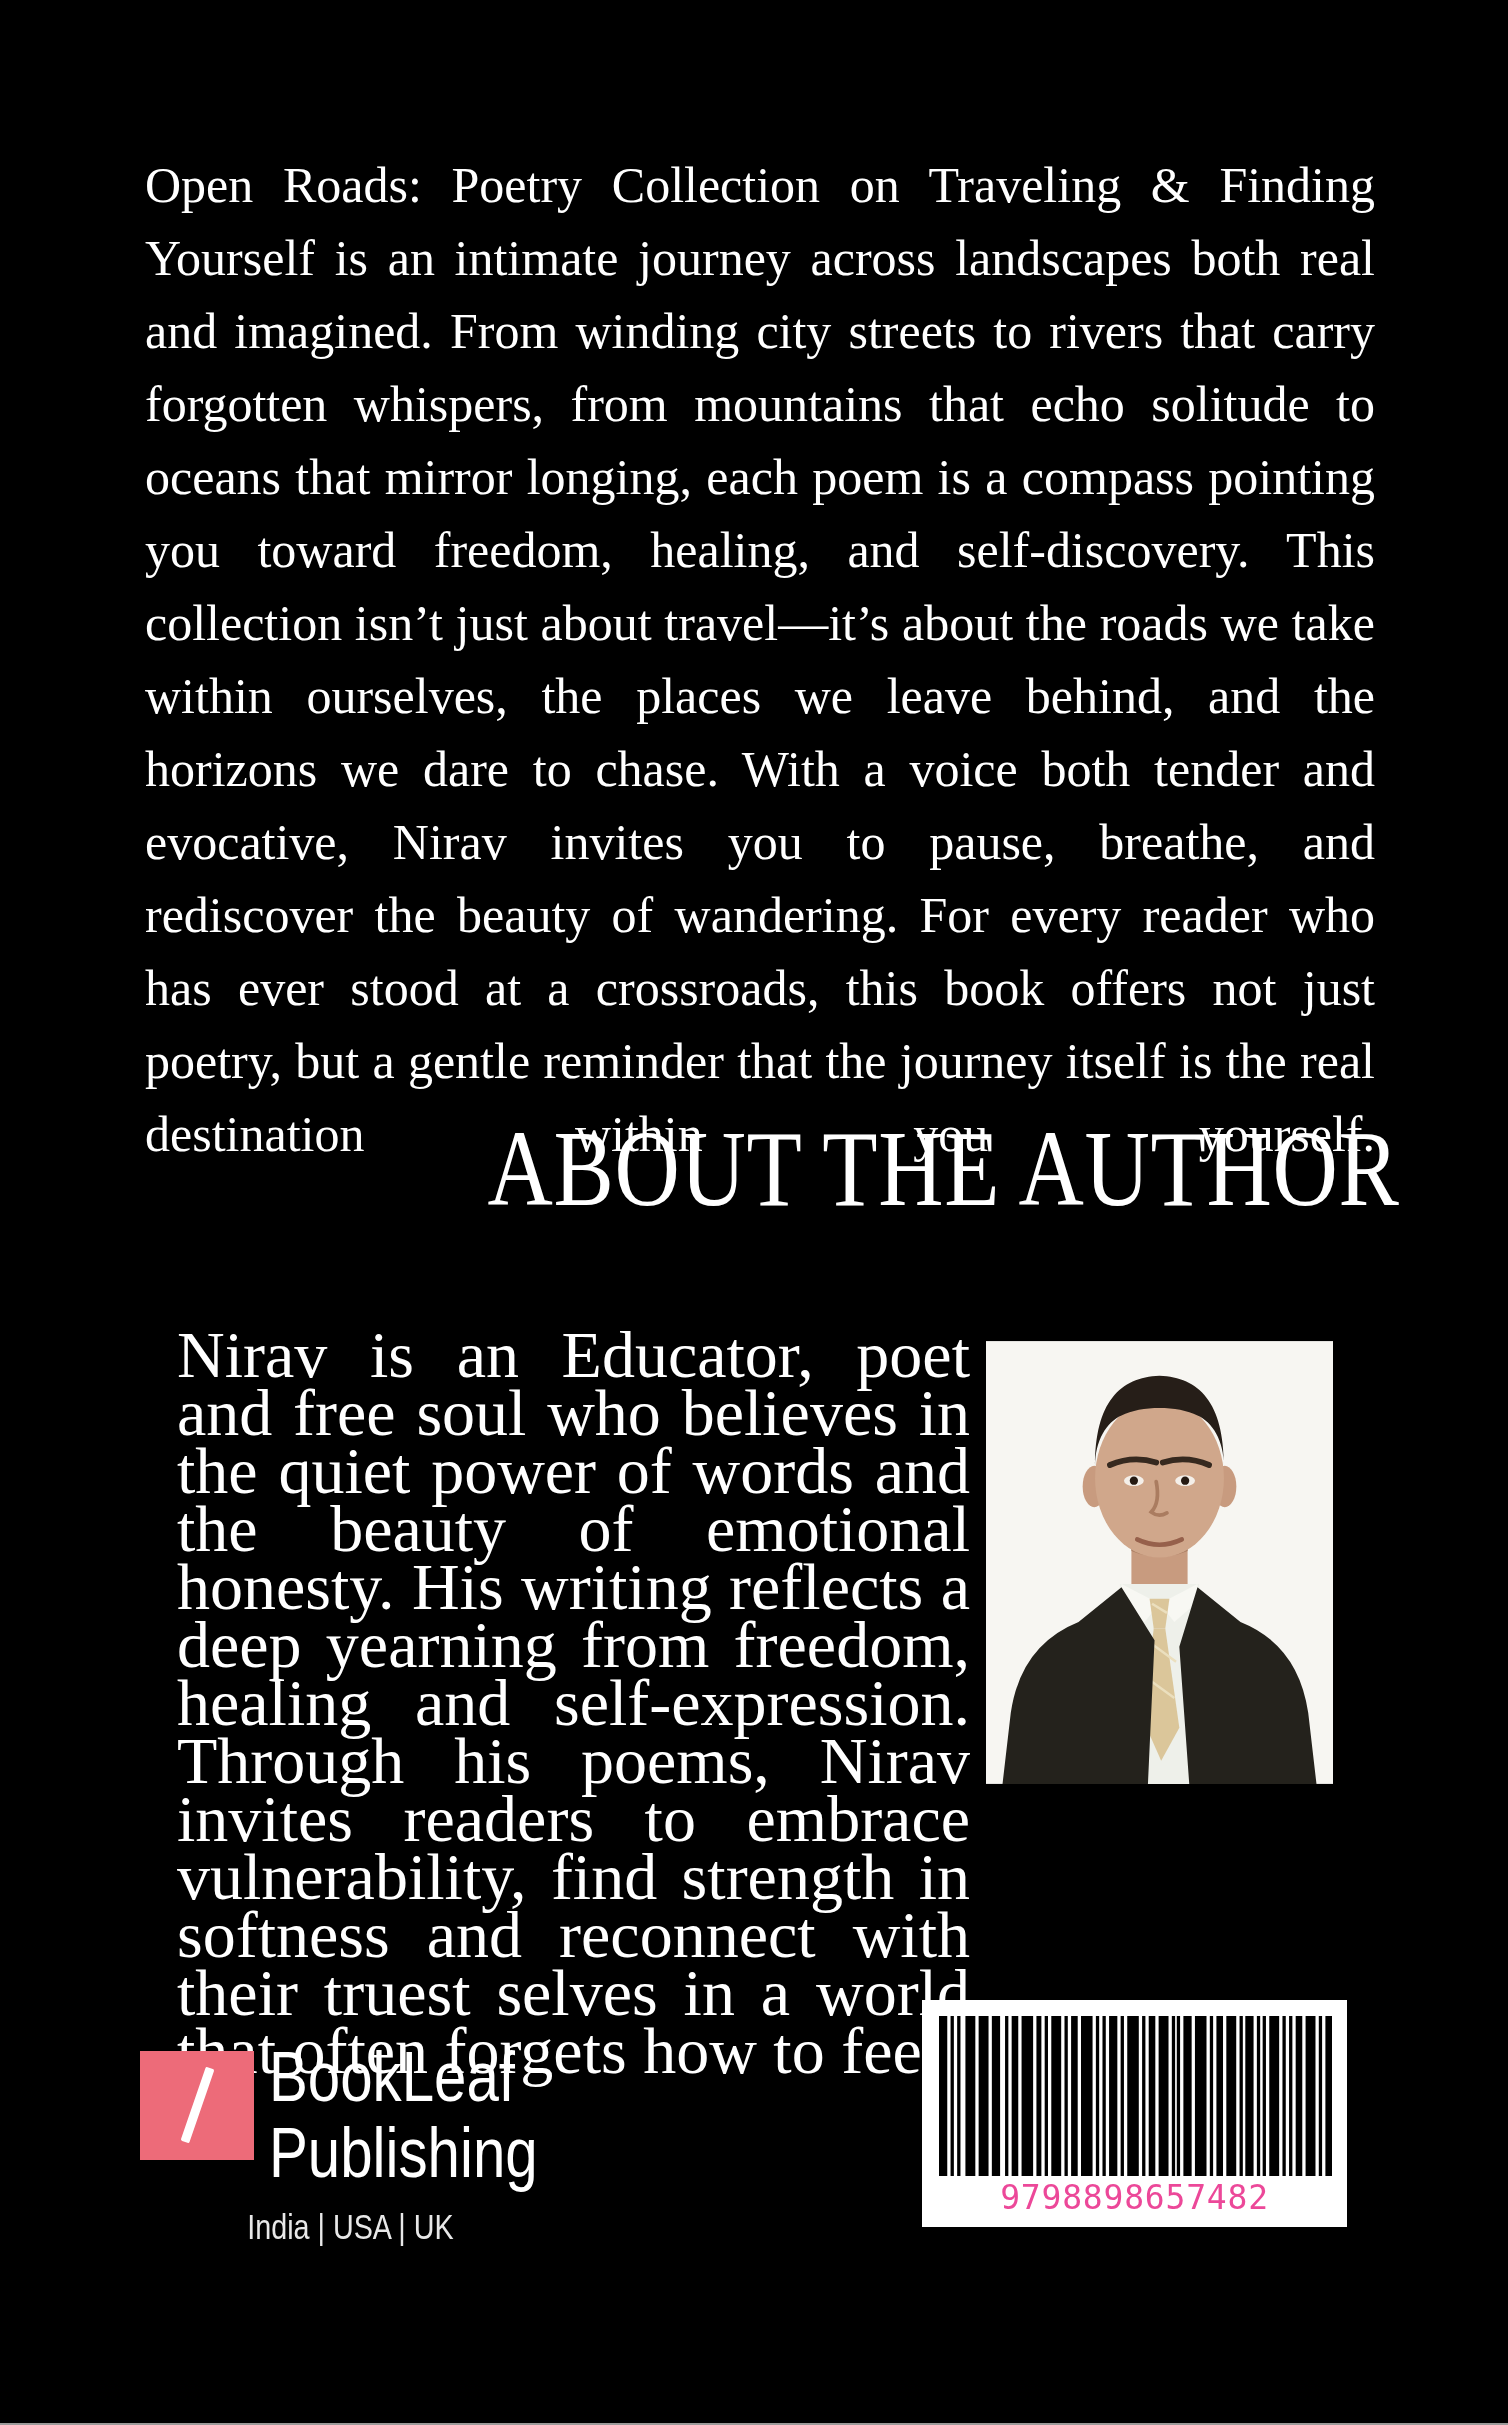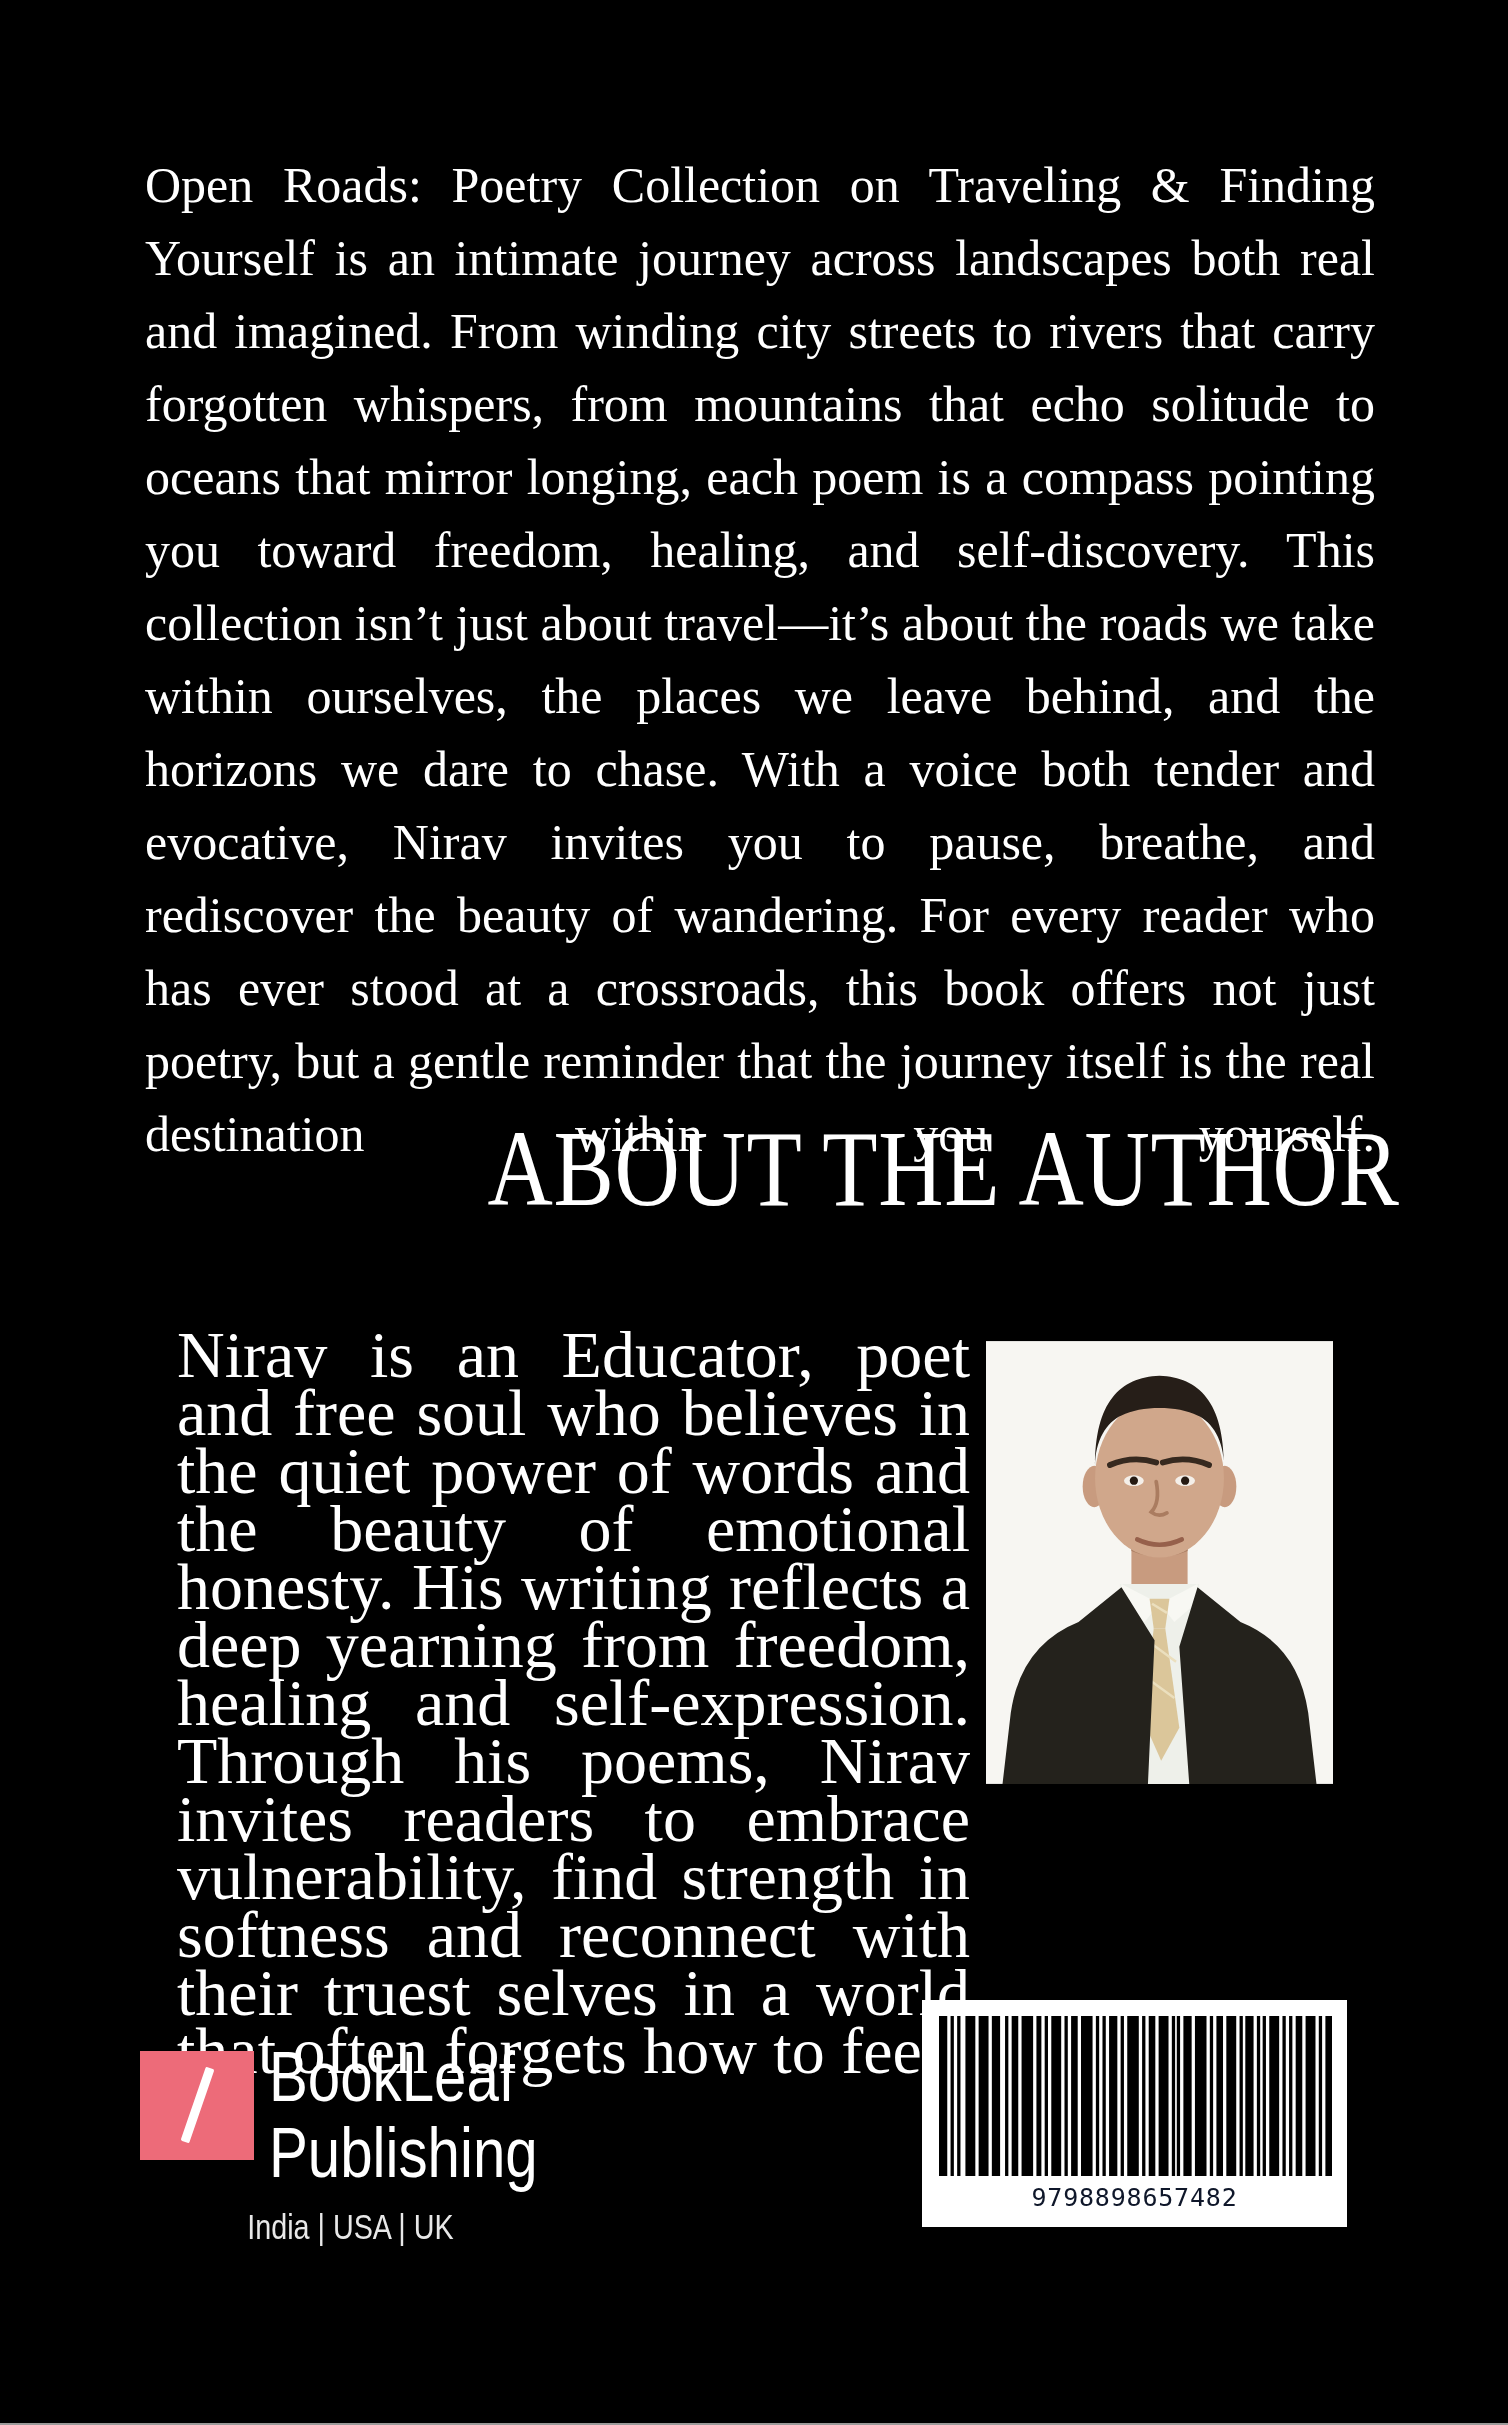--- a/index.html
+++ b/index.html
@@ -65,23 +65,23 @@
   }
   .barcode-box{
     position:absolute;left:922px;top:2000px;width:425px;height:227px;
     background:#fff;
   }
   .barcode-bars{
     position:absolute;left:16.5px;top:15.7px;width:393px;height:160px;
   }
   .isbn{
     position:absolute;left:0;top:180px;width:425px;
-    text-align:center;color:#0f172a;
+    text-align:center;color:#ec4899;
     font-family:"DejaVu Sans Mono","Liberation Mono",monospace;
-    font-size:25px;line-height:36px;letter-spacing:0.8px;
+    font-size:33px;line-height:36px;letter-spacing:0.8px;
   }
   .bottom-strip{
     position:absolute;left:0;bottom:0;width:100%;height:3.3px;
     background:#9a9a9a;
   }
 </style>
 </head>
 <body>
 
 <div class="cover">

